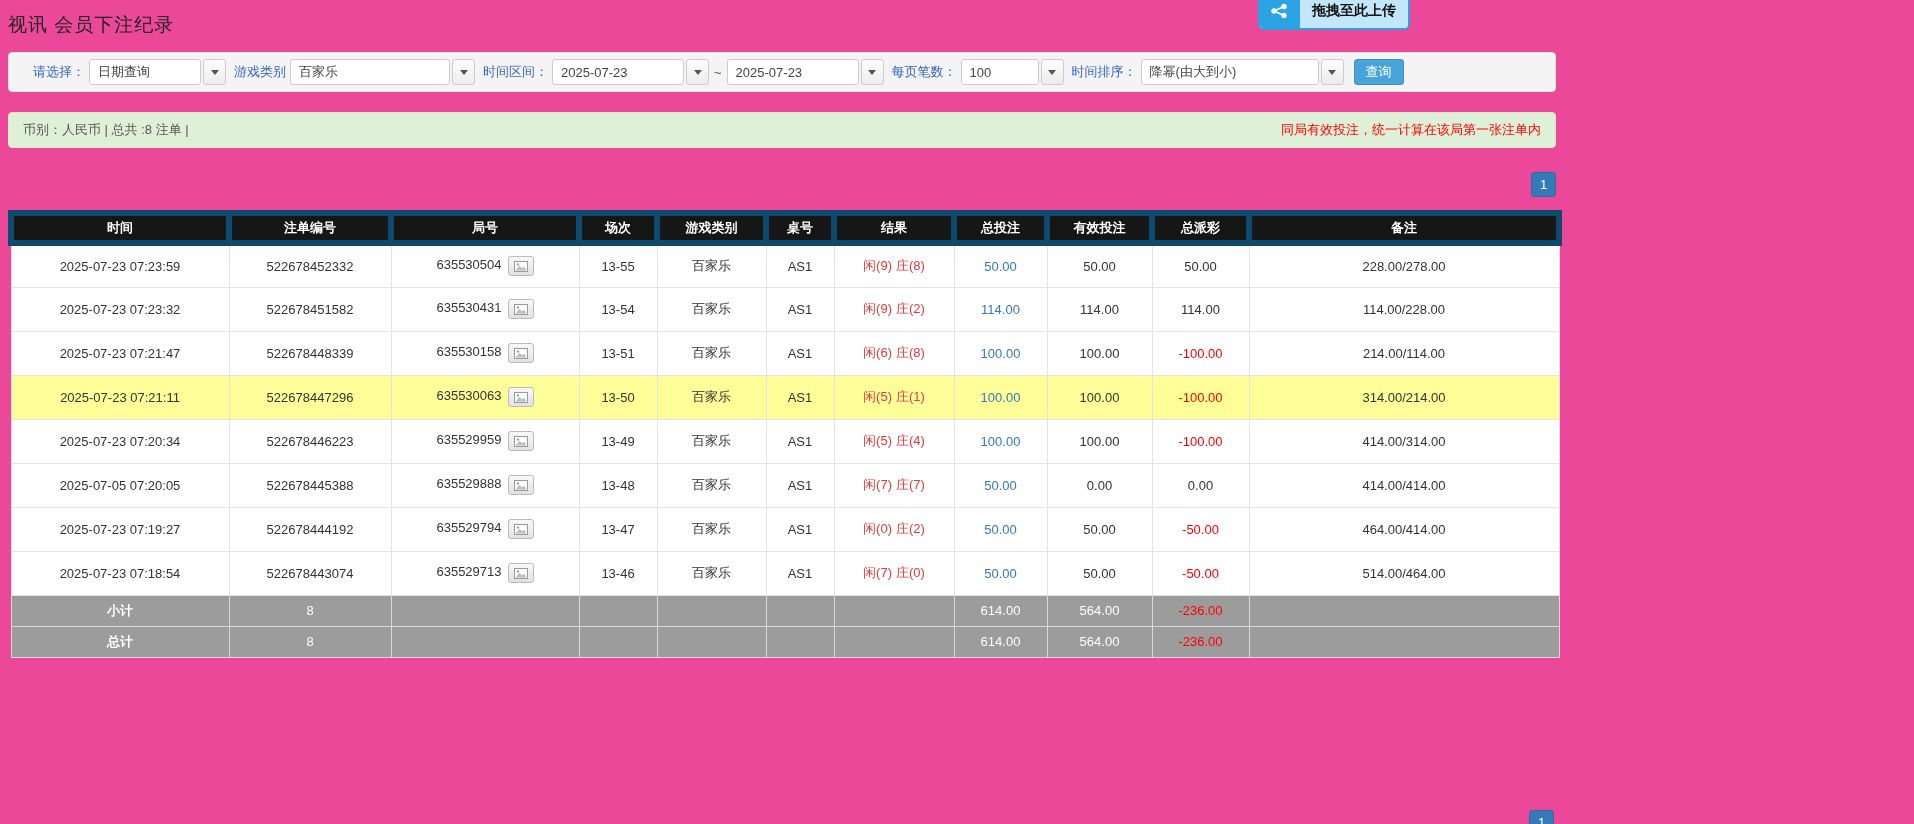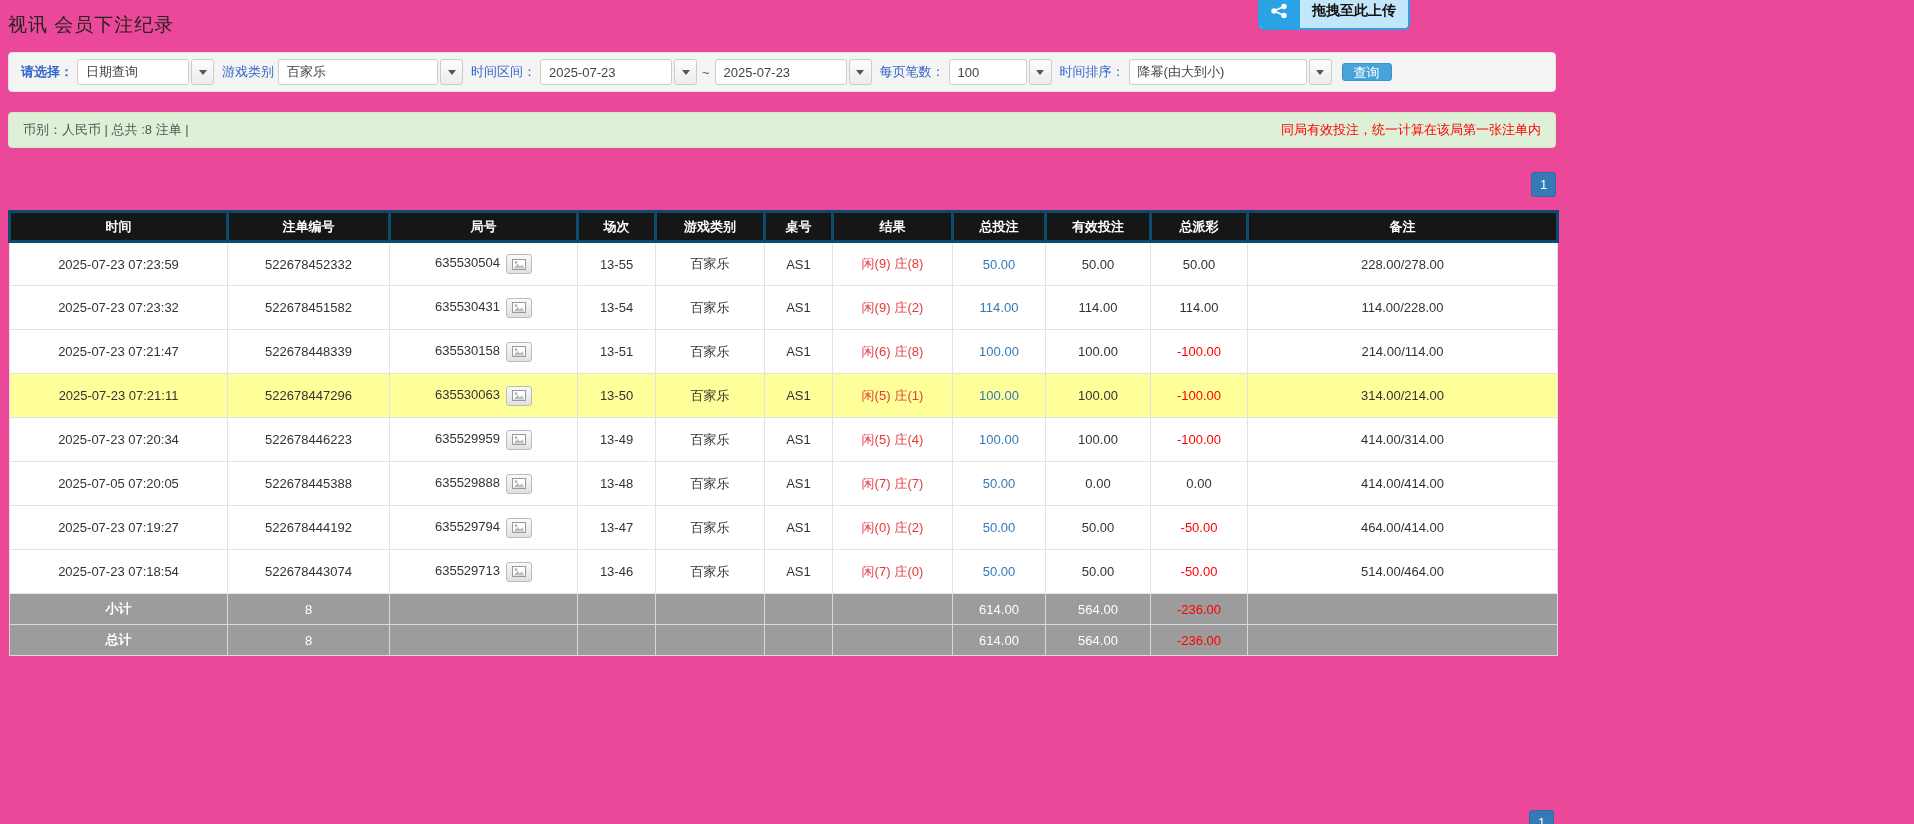--- a/index.html
+++ b/index.html
@@ -12,47 +12,47 @@
   
   .upload-btn { position:absolute; left:1258px; top:-8px; height:38px; display:flex; align-items:stretch;
                 border:2px solid var(--upload_blue,#29a3e3); border-radius:6px; overflow:hidden; cursor:pointer; background:#fff; }
   .upload-icon-box { width:40px; background:var(--upload_blue,#29a3e3); display:flex; align-items:center; justify-content:center; }
   .upload-label { background:var(--upload_light,#c3e7fa); display:flex; align-items:center; padding:0 12px; font-size:14px; font-weight:bold; color:#111; }
 
   
   .filter-bar { position:absolute; left:8px; top:52px; width:1548px; height:40px; background:#f4f4f4;
                 border:1px solid #e0e0e0; border-radius:4px; display:flex; align-items:center; padding:0 12px; }
   .filter-label { color:var(--label_blue,#3366cc); margin:0 4px 0 8px; white-space:nowrap; }
-  .filter-label:first-child { margin-left:0;font-weight:bold; }
+  .filter-label:first-child { margin-left:12px; }
   .combo { display:flex; align-items:center; }
   .combo-input { height:26px; border:1px solid #ccc; border-radius:3px; background:#fff; padding:0 8px;
                  font-size:13px; color:#444; font-family:inherit; }
   .combo-btn { width:23px; height:26px; margin-left:2px; border:1px solid #ccc; border-radius:3px;
                background:linear-gradient(#fdfdfd,#ececec); display:flex; align-items:center; justify-content:center; cursor:pointer; }
   .caret { width:0; height:0; border-left:4px solid transparent; border-right:4px solid transparent; border-top:5px solid #555; }
   .range-sep { margin:0 5px; color:#555; }
-  .search-btn { height:18px; margin-left:10px; padding:0 11px; background:var(--accent_blue,#47a3da);
+  .search-btn { height:26px; margin-left:10px; padding:0 11px; background:var(--accent_blue,#47a3da);
                 border:1px solid #3a93cc; border-radius:3px; color:#fff; font-size:13px; cursor:pointer; font-family:inherit; }
 
   
   .info-bar { position:absolute; left:8px; top:112px; width:1548px; height:36px; background:var(--info_bg,#dff0d8);
               border:1px solid var(--info_border,#d6e9c6); border-radius:4px; display:flex; align-items:center;
               justify-content:space-between; padding:0 14px;gap:40px; }
   .info-left { color:#555; }
   .info-right { color:var(--negative_red,#ff0000); }
 
   
   .pagination-top { position:absolute; left:8px; top:172px; width:1548px; display:flex; justify-content:flex-end; }
   .page-btn { min-width:25px; height:25px; background:var(--pagination_blue,#337ab7); color:#fff; border:1px solid #2e6da4;
               border-radius:3px; display:flex; align-items:center; justify-content:center; font-size:13px; cursor:pointer; }
   .pagination-bottom { position:absolute; left:1529px; top:810px; }
 
   
   .records { position:absolute; left:8px; top:210px; width:1548px; border-collapse:collapse; table-layout:fixed; font-size:13px; }
-  .records th { background:var(--header_bg,#161616); color:#fff; height:30px; font-weight:bold; border:3px solid #0c4a6e; }
+  .records th { background:var(--header_bg,#161616); color:#fff; height:30px; font-weight:bold; border:6px solid #0c4a6e; }
   .records td { height:44px; text-align:center; border:1px solid #e3e3e3; color:#333; background:#fff; overflow:hidden; }
   .records tr.highlight td { background:var(--highlight_yellow,#ffff99); }
   .records tr.summary td { background:var(--summary_gray,#9c9c9c); color:#fff; height:31px; border-color:#d9d9d9; }
   .records tr.summary td.sum-label { font-weight:bold; }
   .neg { color:var(--negative_red,#ff0000) !important; }
   .bet-link { color:var(--link_blue,#337ab7); text-decoration:none; cursor:pointer; }
   .res-player, .res-banker { color:var(--result_red,#e4393c); }
   .res-banker { margin-left:4px; }
   .replay-btn { width:26px; height:20px; border:1px solid #bbb; border-radius:3px;
                 background:linear-gradient(#f9f9f9,#e1e1e1); margin-left:6px; vertical-align:middle;

